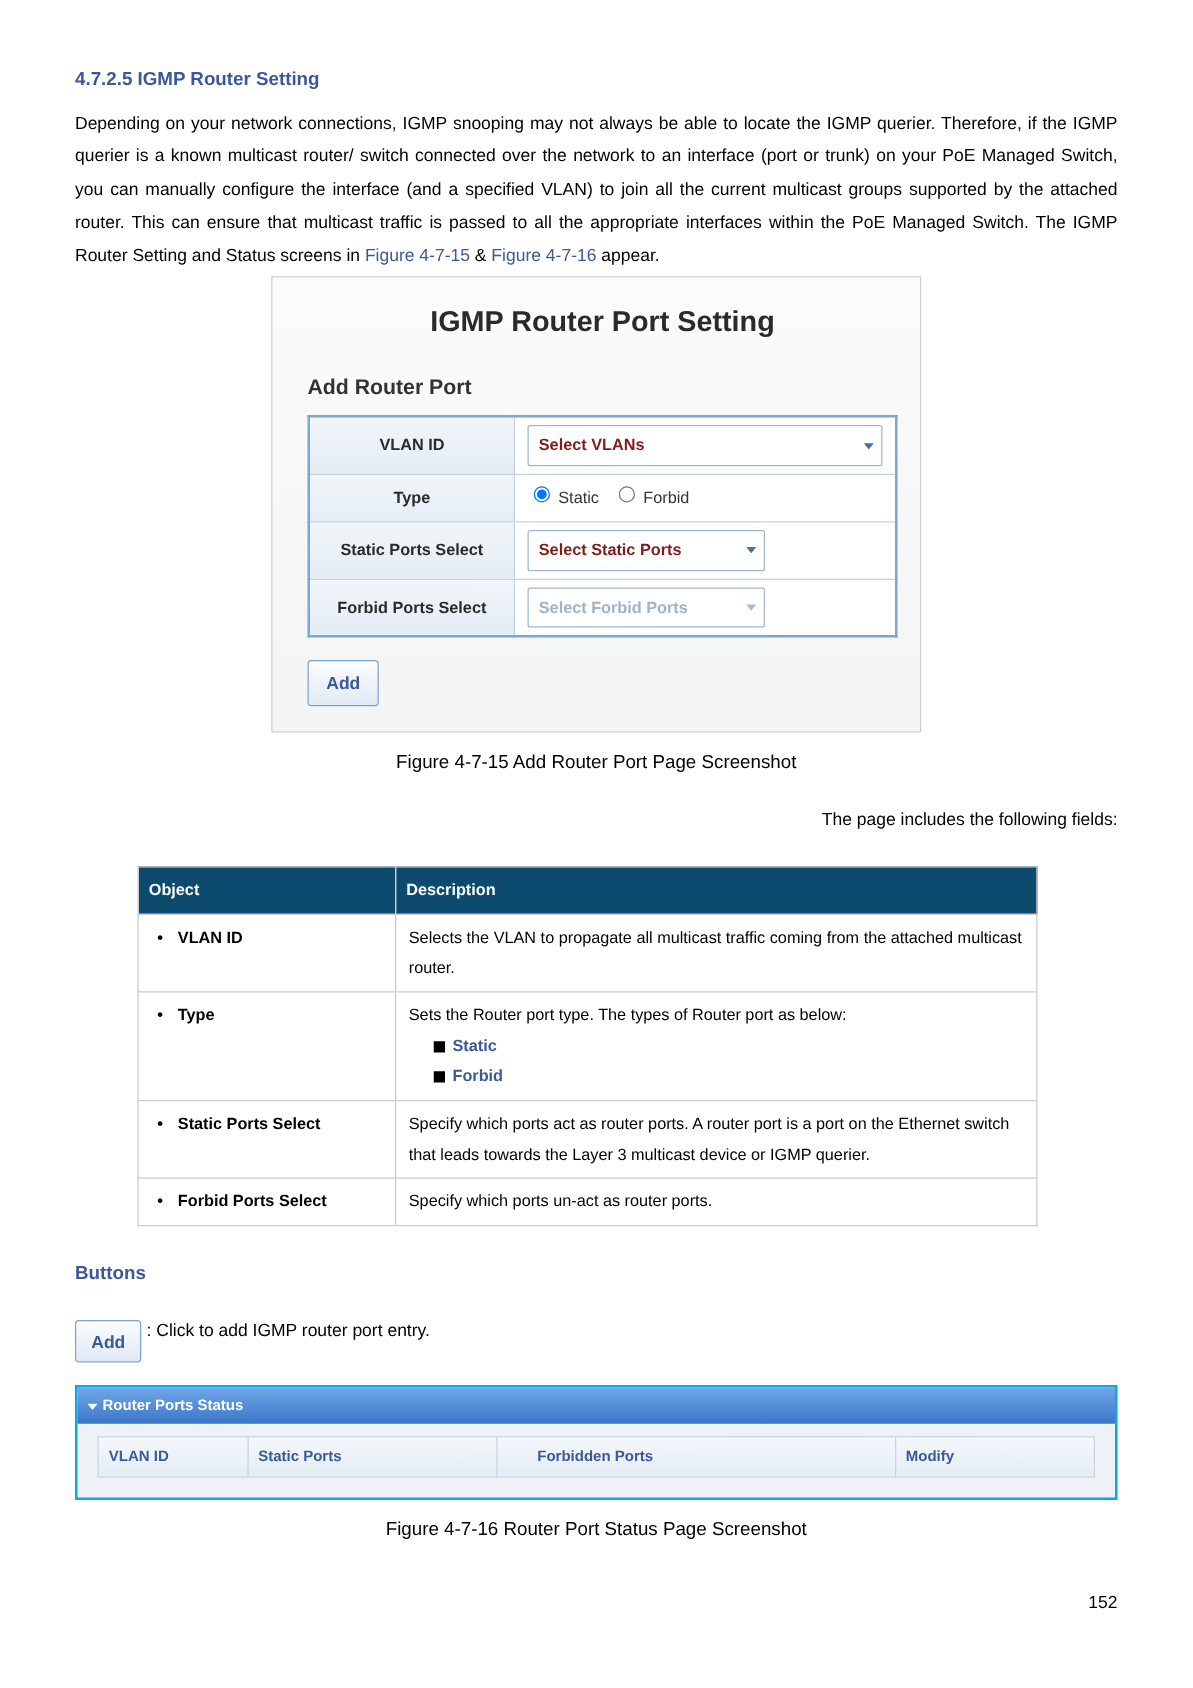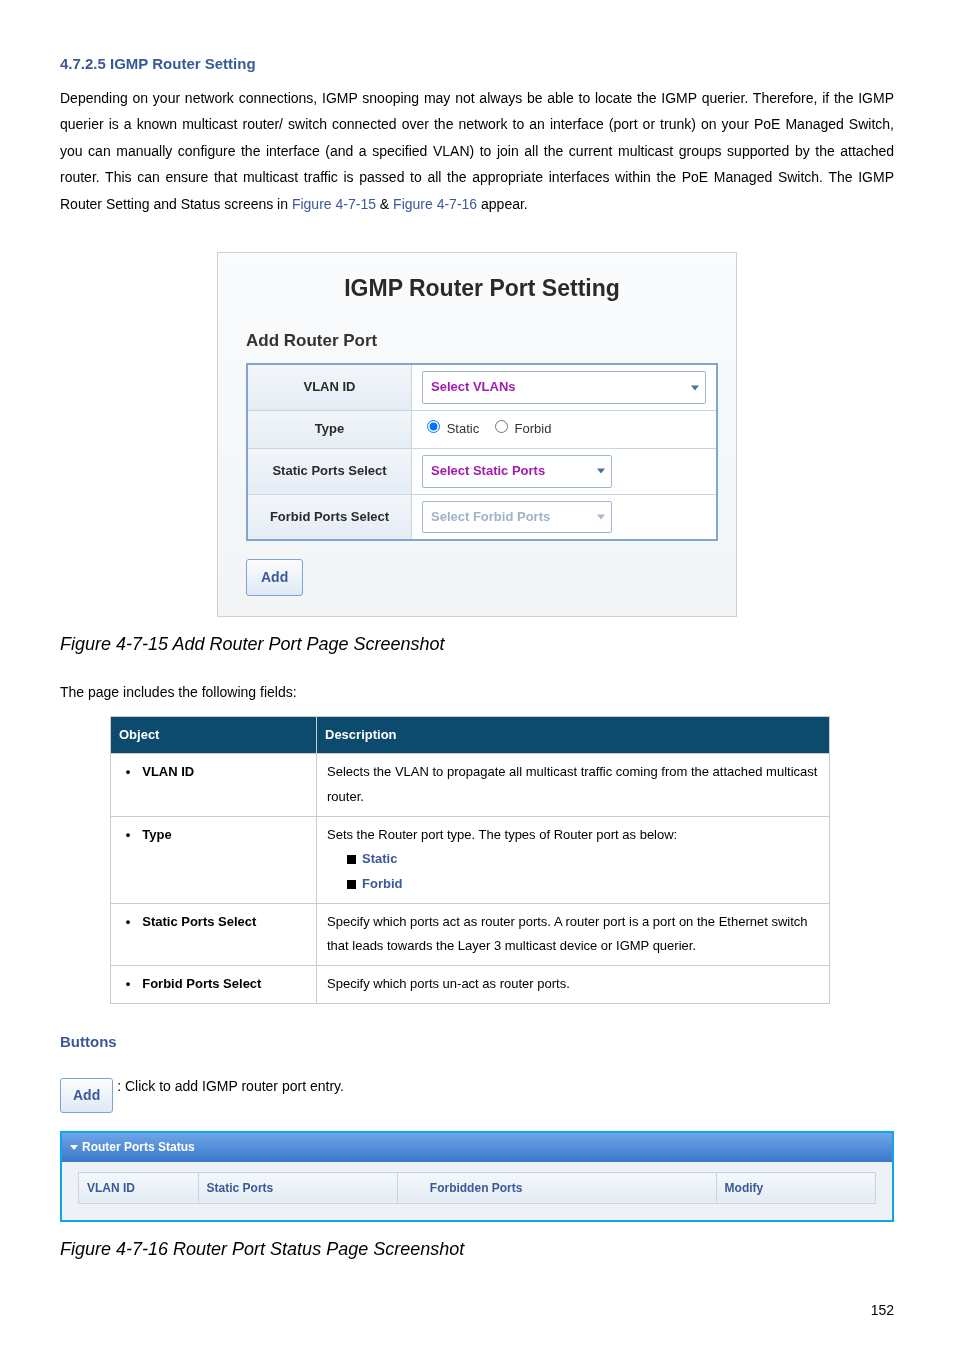--- a/index.html
+++ b/index.html
@@ -10,21 +10,21 @@
       color: #000;
       font-size: 14px;
       line-height: 1.9;
       padding: 40px 0;
     }
     .content {
       padding: 0 60px;
     }
     .intro-text {
       text-align: justify;
-      margin-bottom: 35px;
+      margin-bottom: 4px;
     }
     .fig-ref {
       color: #3b5998;
     }
     .section-title {
       font-size: 15px;
       font-weight: bold;
       color: #3b5998;
       margin: 10px 0 6px 0;
     }
@@ -76,21 +76,21 @@
       color: #333;
     }
     .sel {
       display:inline-block;
       border:1px solid #9eb6cf;
       border-radius:2px;
       background:#fff;
       padding:3px 20px 3px 8px;
       font-size:13px;
       font-weight:bold;
-      color:#a21caf;
+      color:#7f1d1d;
       position:relative;
       min-width: 160px;
     }
     .sel.wide { width: 254px; }
     .sel.dis { color:#9eb3c9; }
     .sel .car {
       position:absolute; right:6px; top:50%; transform:translateY(-50%);
       width:0;height:0;border-left:4px solid transparent;border-right:4px solid transparent;border-top:5px solid #4b6fa0;
     }
     .sel.dis .car { border-top-color:#a8bace; }
@@ -101,23 +101,23 @@
       border-radius:3px;
       background:linear-gradient(#fcfdff,#dfe9f4);
       padding:4px 14px;
       font-weight:bold;
       color:#3b5998;
       font-size:14px;
       margin-top:18px;
     }
     .btn-add.small { padding:3px 12px; font-size:14px; }
     .caption {
-      font-size:18px;
+      text-align:center;
+      font-size:15px;
       margin: 10px 0 18px 0;
-      font-style: italic;
     }
     
     .fields-table {
       width: 720px;
       margin:0 0 0 50px;
       border-collapse:collapse;
     }
     .fields-table tr.head-row td {
       background:#0c4a6e;
       color:#fff;
@@ -229,21 +229,21 @@
       </tbody>
         </table>
       <span class="btn-add">Add</span>
     </div>
   </div>
 
   <div class="caption">
     <span class="blu" style="font-weight:normal;color:#000;">Figure 4-7-15</span><span> Add Router Port Page Screenshot</span>
   </div>
 
-  <div style="margin-bottom:10px;">The page includes the following fields:</div>
+  <div style="margin-bottom:24px;text-align:right;">The page includes the following fields:</div>
 
   <table class="fields-table">
     <tbody>
         <tr class="head-row">
       <td>Object</td>
       <td>Description</td>
     </tr>
     <tr>
       <td class="obj"><span class="bullet">•</span>&nbsp;&nbsp;<span>VLAN ID</span></td>
       <td>Selects the VLAN to propagate all multicast traffic coming from the attached multicast router.</td>

